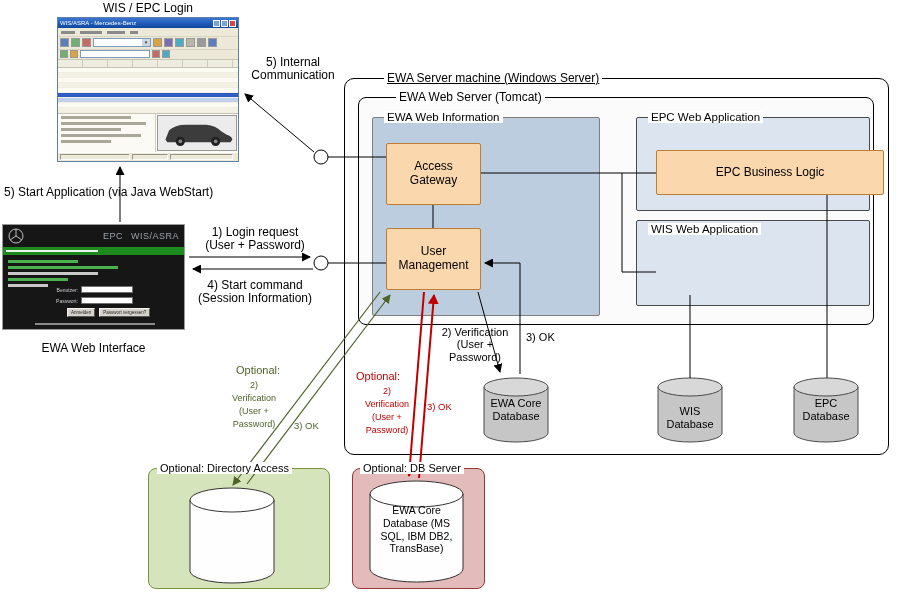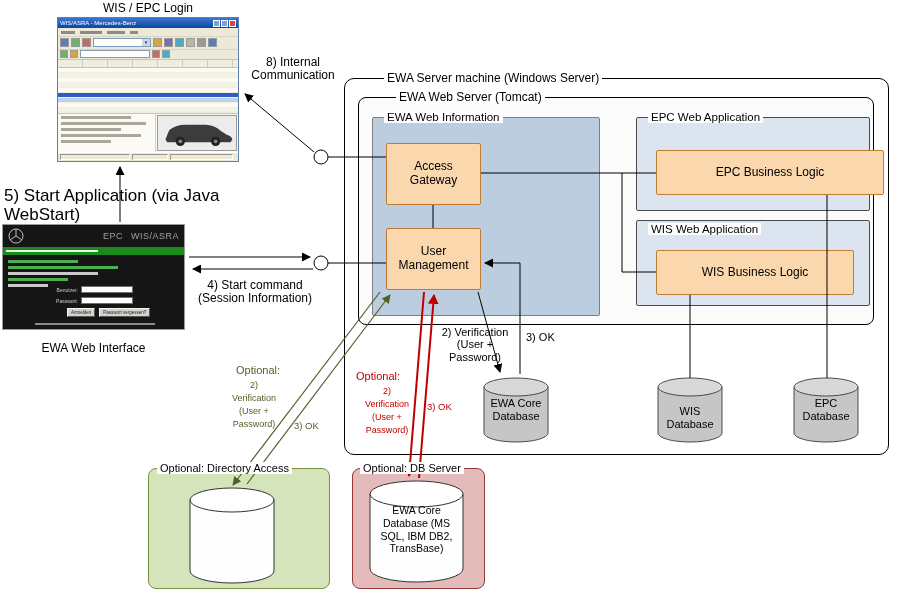--- a/index.html
+++ b/index.html
@@ -95,40 +95,39 @@
   .lw-btn { background:#D6D3CC; border:1px solid; border-color:#f4f4f4 #555 #555 #f4f4f4;
             font-size:4.5px; color:#222; padding:1px 3px; white-space:nowrap; }
   .lw-footbar { position:absolute; left:32px; bottom:4px; width:120px; height:2px; background:#8a8a8a; }
 </style>
 </head>
 <body>
 
 <div id="stage">
 
   <div class="abs server-box" style="left:344px;top:78px;width:545px;height:377px;"></div>
-  <div class="boxlab big" style="left:384px;top:71px;">EWA Server machine (Windows Server)</div>
+  <div class="boxlab big" style="left:384px;top:71px;text-decoration:underline;">EWA Server machine (Windows Server)</div>
 
   <div class="abs tomcat-box" style="left:358px;top:97px;width:516px;height:228px;"></div>
   <div class="boxlab big" style="left:396px;top:90px;">EWA Web Server (Tomcat)</div>
 
   <div class="abs ewaapp-box" style="left:372px;top:117px;width:228px;height:199px;"></div>
   <div class="boxlab" style="left:384px;top:111px;">EWA Web Information</div>
 
   <div class="abs orange-box prel" style="left:386px;top:228px;width:95px;height:62px;">User
 Management</div>
   <div class="abs orange-box prel" style="left:386px;top:143px;width:95px;height:62px;">Access
 Gateway</div>
 
   <div class="abs ltblue-box" style="left:636px;top:117px;width:234px;height:94px;"></div>
   <div class="boxlab" style="left:648px;top:111px;">EPC Web Application</div>
   <div class="abs orange-box" style="left:656px;top:150px;width:228px;height:45px;">EPC Business Logic</div>
 
   <div class="abs ltblue-box" style="left:636px;top:220px;width:234px;height:86px;"></div>
   <div class="boxlab" style="left:648px;top:223px;">WIS Web Application</div>
-  <div class="abs orange-box" style="left:656px;top:250px;width:198px;height:45px;">WIS Business Logic</div>
 
   <div class="abs cyl" style="left:482px;top:376px;width:68px;height:68px;">
     <svg width="68" height="68" viewBox="0 0 68 68">
       <path d="M2,11 L2,57 A32,9 0 0 0 66,57 L66,11" fill="#C6C6C6" stroke="#4A4A4A"></path>
       <ellipse cx="34" cy="11" rx="32" ry="9" fill="#D8D8D8" stroke="#4A4A4A"></ellipse>
     </svg>
     <div class="cyltext" style="top:21px;">EWA Core
 Database</div>
   </div>
   <div class="abs cyl" style="left:656px;top:376px;width:68px;height:68px;">
@@ -315,23 +314,25 @@
       <line x1="419" y1="478" x2="434" y2="295" marker-end="url(#mR)"></line>
     </g>
     <g stroke="#4F6228" stroke-width="1.2" fill="none">
       <line x1="380" y1="292" x2="233" y2="485" marker-end="url(#mG)"></line>
       <line x1="247" y1="484" x2="390" y2="295" marker-end="url(#mG)"></line>
     </g>
     <circle cx="321" cy="157" r="7" fill="#fff" stroke="#000"></circle>
     <circle cx="321" cy="263" r="7" fill="#fff" stroke="#000"></circle>
   </svg>
 
-  <div class="flowlab" style="left:243px;top:56px;width:100px;">8) Internal
+  <div class="flowlab" style="left:243px;top:56px;width:100px;">5) Internal
 Communication</div>
-  <div class="flowlab left" style="left:4px;top:186px;width:240px;font-size:17px;">5) Start Application (via Java WebStart)</div>
+  <div class="flowlab left" style="left:4px;top:186px;width:240px;font-size:12px;">5) Start Application (via Java WebStart)</div>
+  <div class="flowlab" style="left:196px;top:226px;width:118px;">1) Login request
+(User + Password)</div>
   <div class="flowlab" style="left:193px;top:279px;width:124px;">4) Start command
 (Session Information)</div>
   <div class="flowlab f11" style="left:438px;top:326px;width:74px;">2) Verification
 (User +
 Password)</div>
   <div class="flowlab f11" style="left:526px;top:331px;width:40px;text-align:left;">3) OK</div>
 
   <div class="optlab olv" style="left:236px;top:364px;">Optional:</div>
   <div class="sflow olv" style="left:226px;top:379px;width:56px;">2)
 Verification

